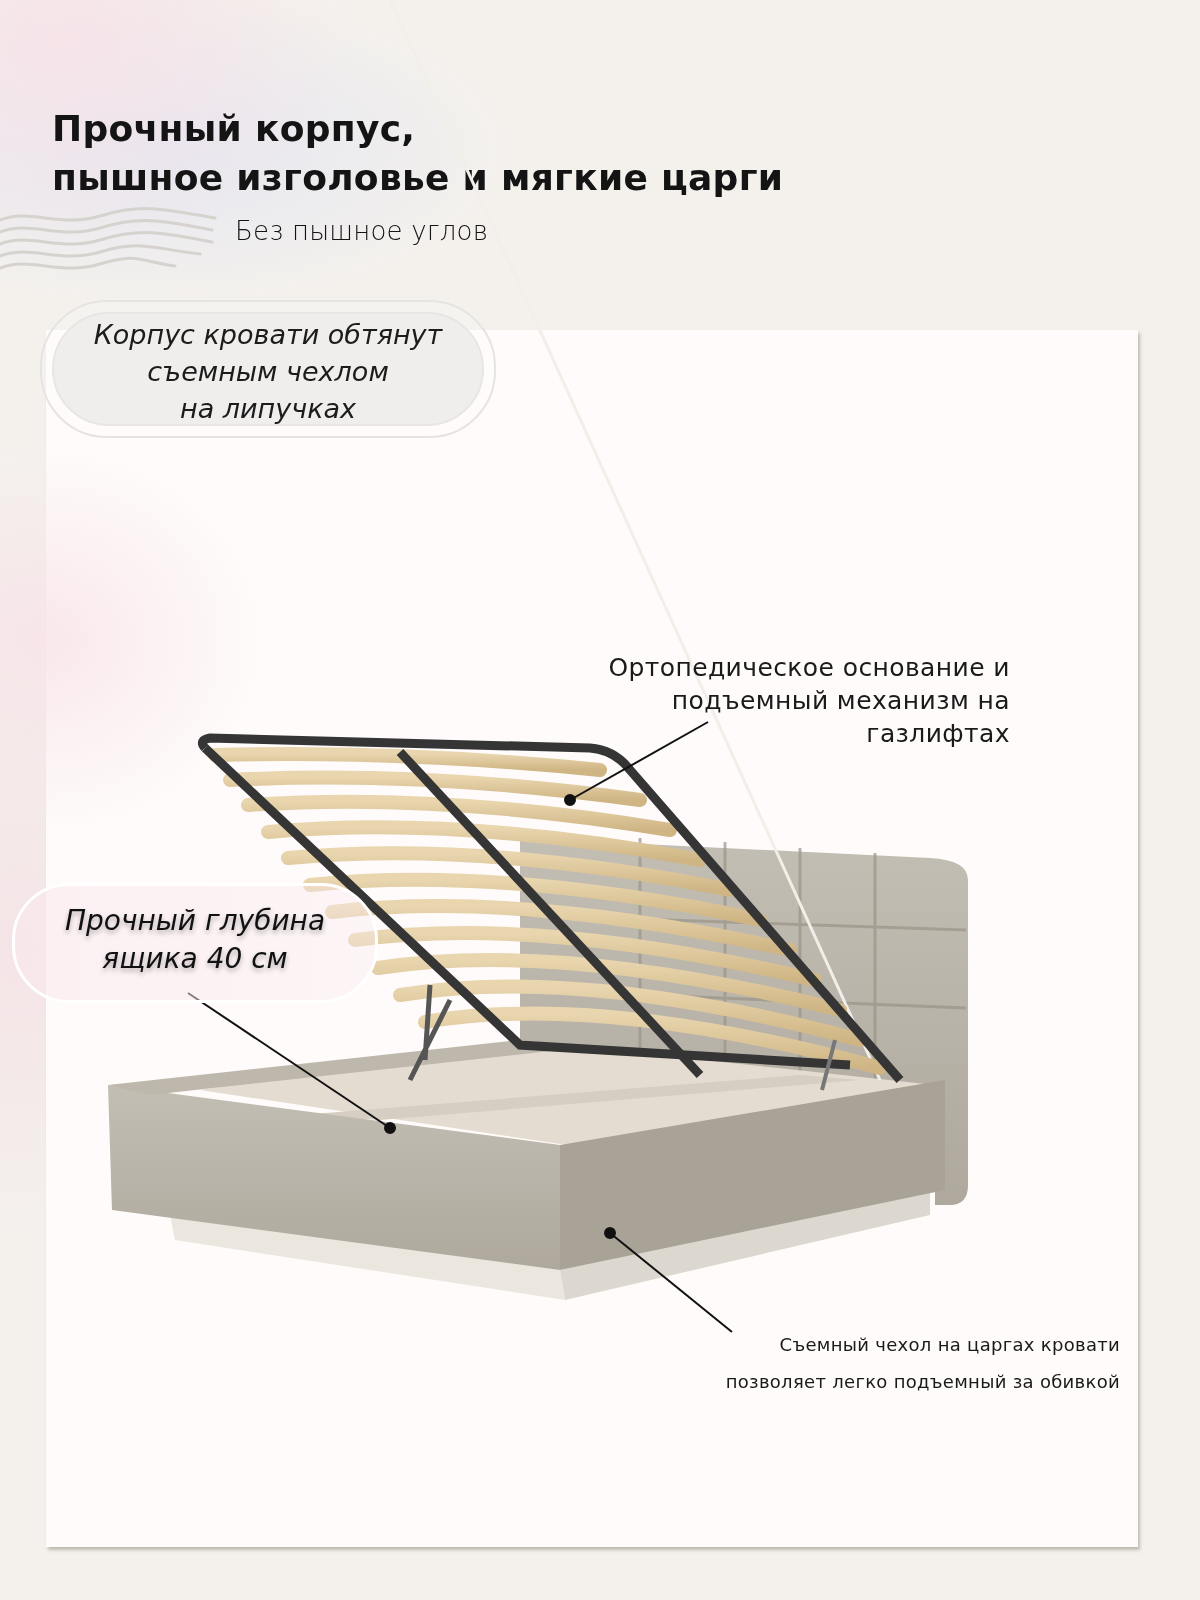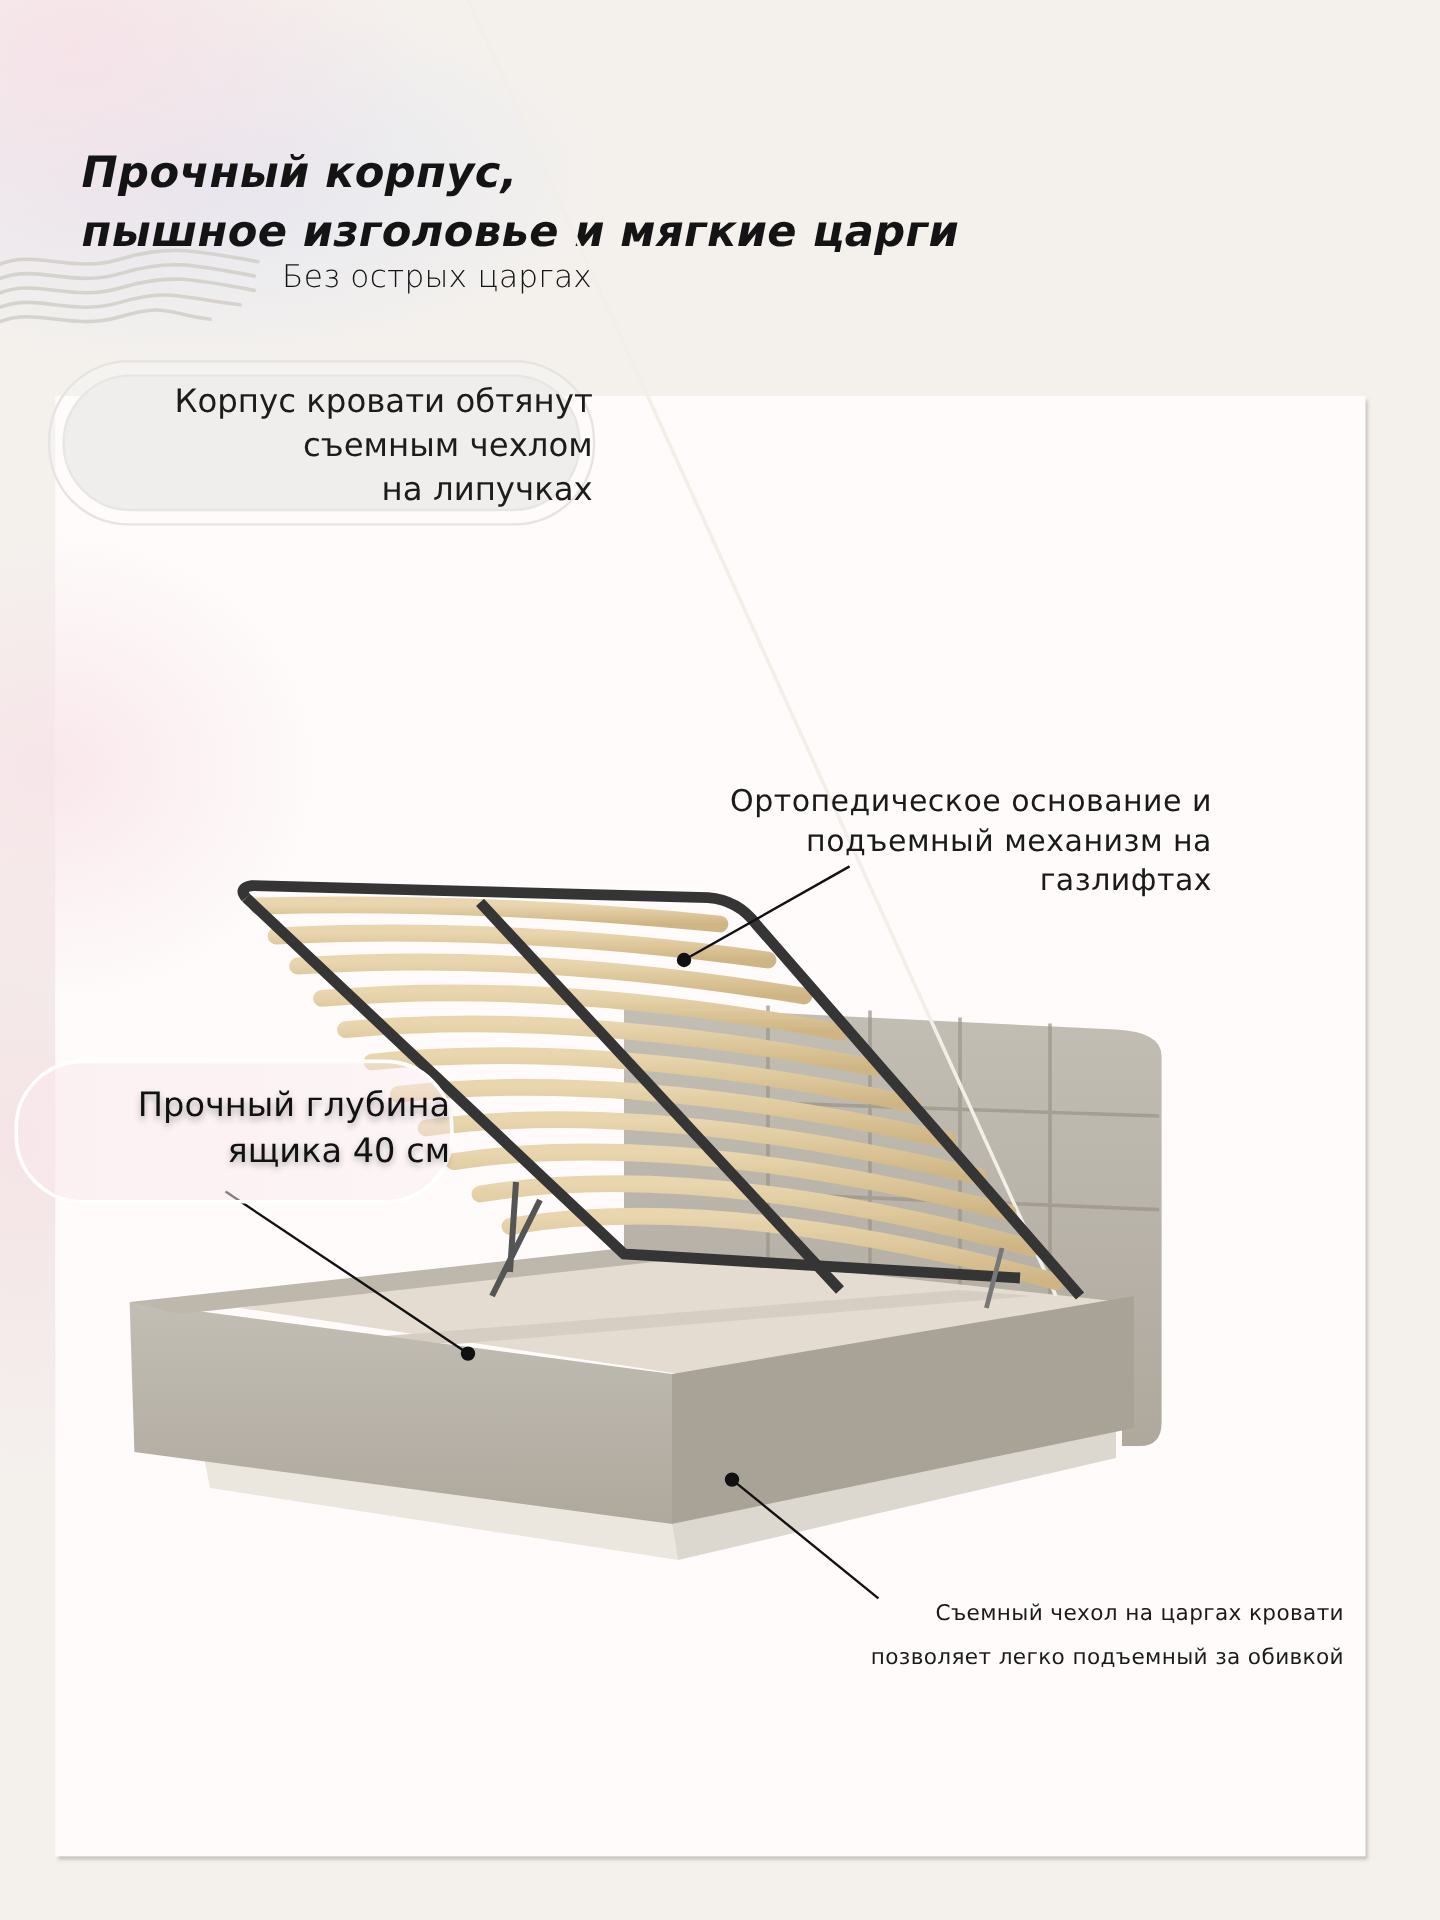--- a/index.html
+++ b/index.html
@@ -3,29 +3,29 @@
 <meta charset="utf-8">
 <style>
   html,body{margin:0;padding:0;}
   body{width:1200px;height:1600px;position:relative;overflow:hidden;
     font-family:"DejaVu Sans","Liberation Sans",sans-serif;color:#141414;
     background:
       radial-gradient(ellipse 420px 300px at 60px 40px, rgba(246,226,232,0.9), rgba(246,226,232,0) 70%),
       radial-gradient(ellipse 500px 220px at 160px 150px, rgba(226,228,240,0.85), rgba(226,228,240,0) 70%),
       radial-gradient(ellipse 300px 420px at 20px 950px, rgba(245,222,228,0.7), rgba(245,222,228,0) 70%),
       #f4f1ed;}
-  .title{position:absolute;left:52px;top:104px;margin:16px;font-size:36px;font-weight:600;line-height:49px;letter-spacing:0.3px;font-style:italic;}
+  .title{position:absolute;left:52px;top:104px;margin:0;font-size:36px;font-weight:600;line-height:49px;letter-spacing:0.3px;}
   .title span{display:block;}
   .subtitle{position:absolute;left:235px;top:216px;font-size:26px;font-weight:300;letter-spacing:0.2px;}
   .waves{position:absolute;left:0;top:200px;width:220px;height:80px;}
   .panel{position:absolute;left:46px;top:330px;width:1092px;height:1217px;background:#fefbfa;
     box-shadow:2px 3px 3px rgba(150,140,130,0.55);}
   .panel-tint{position:absolute;left:0;top:380px;width:420px;height:520px;
     background:radial-gradient(ellipse 300px 260px at 40px 260px, rgba(248,226,232,0.8), rgba(248,226,232,0) 75%);}
-  .pill{position:absolute;text-align:right;}
+  .pill{position:absolute;text-align:center;font-style:italic;}
   .pill-cover{left:40px;top:300px;width:452px;height:134px;border-radius:67px;border:2px solid #e6e4e2;background:rgba(255,255,255,0.15);}
   .pill-cover .inner{position:absolute;left:10px;top:10px;right:10px;bottom:10px;border-radius:57px;background:#efeeed;border:2px solid #e8e6e4;}
   .pill-cover .txt{position:absolute;left:0;right:0;top:14px;font-size:27px;line-height:37px;font-weight:400;color:#1c1c1c;}
   .pill-depth{left:12px;top:883px;width:360px;height:114px;border-radius:57px;border:3px solid #fff;
     background:linear-gradient(90deg, rgba(250,232,237,0.6), rgba(250,235,240,0.4));}
   .pill-depth .txt{position:absolute;left:0;right:0;top:16px;font-size:28px;line-height:38px;color:#111;
     text-shadow:0 3px 5px rgba(0,0,0,0.3);}
   .label{position:absolute;text-align:right;font-size:25px;line-height:33px;color:#1a1a1a;letter-spacing:0.4px;}
   .label-ortho{left:570px;top:651px;width:440px;}
   .label-cover{left:500px;top:1326px;width:620px;font-size:18px;line-height:37px;letter-spacing:0.3px;}
@@ -42,21 +42,21 @@
 <svg class="waves" viewBox="0 0 220 80">
   <g fill="none" stroke="#d6d3cf" stroke-width="3" stroke-linecap="round">
     <path d="M0 20 C30 8 60 28 100 16 S160 8 215 18"></path>
     <path d="M0 32 C30 20 60 40 100 28 S160 20 212 30"></path>
     <path d="M0 44 C30 32 60 52 100 40 S160 32 212 42"></path>
     <path d="M0 56 C30 44 60 64 100 52 S150 48 200 54"></path>
     <path d="M0 68 C30 56 60 76 100 64 S140 62 175 66"></path>
   </g>
 </svg>
 
-<div class="subtitle">Без острых царгах</div>
+<div class="subtitle">Без пышное углов</div>
 
 <div class="panel"></div>
 <div class="panel-tint"></div>
 
 <svg class="bed" viewBox="0 0 1200 1600">
   <defs>
     <linearGradient id="fab" x1="0" y1="0" x2="0" y2="1">
       <stop offset="0" stop-color="#c3beb4"></stop>
         <stop offset="1" stop-color="#aea89d"></stop>
     </linearGradient>

